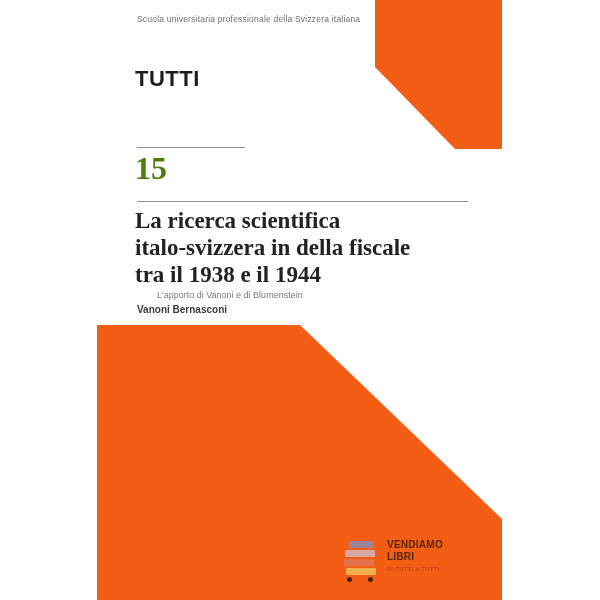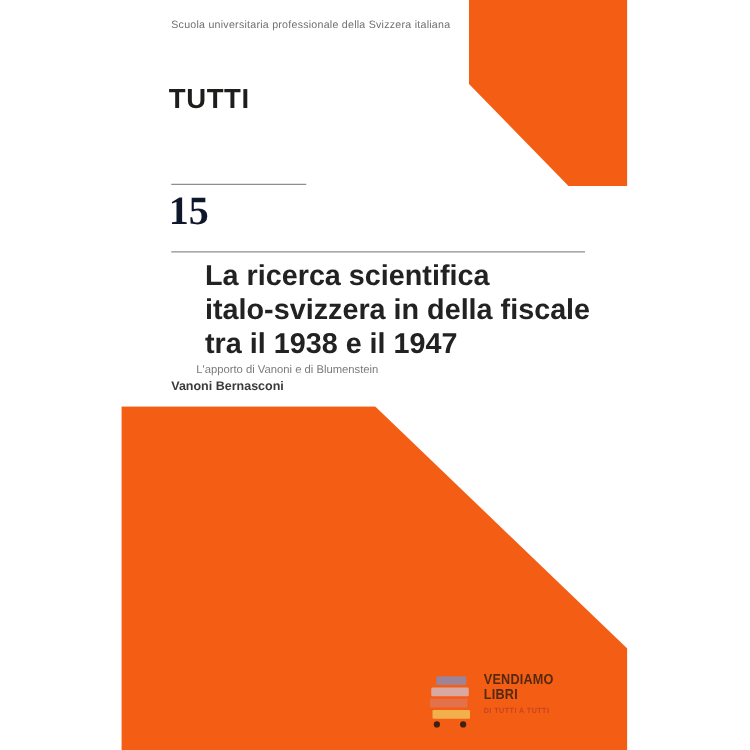--- a/index.html
+++ b/index.html
@@ -28,26 +28,26 @@
   .brand {
     position: absolute; left: 135px; top: 66px;
     font-size: 22px; font-weight: bold; color: #1D1D1B; letter-spacing: 0.5px;
   }
   .rule { position: absolute; height: 1px; background: #8F8F8F; }
   .rule-series { left: 137px; top: 147px; width: 108px; }
   .rule-title  { left: 137px; top: 201px; width: 331px; }
   .series-number {
     position: absolute; left: 135px; top: 150px;
     font-family: "Liberation Serif", serif;
-    font-size: 32px; font-weight: bold; color: #0f172a;
+    font-size: 32px; font-weight: bold; color: #4d7c0f;
   }
   .title {
     position: absolute; left: 135px; top: 207px; width: 350px;
-    font-family: Liberation Sans, sans-serif;
-    font-size: 23px; font-weight: bold; color: #222222; line-height: 27px; margin-left: 29px;
+    font-family: Liberation Serif, serif;
+    font-size: 23px; font-weight: bold; color: #222222; line-height: 27px;
   }
   .subtitle {
     position: absolute; left: 137px; top: 290px;
     font-size: 9px; color: #7A7A7A; padding-left: 20px;
   }
   .author {
     position: absolute; left: 137px; top: 304px;
     font-size: 10px; font-weight: bold; color: #3A3A3A;
   }
   
@@ -85,21 +85,21 @@
   <div class="institution">Scuola universitaria professionale della Svizzera italiana</div>
   <div class="brand">TUTTI</div>
 
   <div class="rule rule-series"></div>
   <div class="series-number">15</div>
 
   <div class="rule rule-title"></div>
   <div class="title">
     <div>La ricerca scientifica</div>
     <div>italo-svizzera in della fiscale</div>
-    <div>tra il 1938 e il 1947</div>
+    <div>tra il 1938 e il 1944</div>
   </div>
   <div class="subtitle">L'apporto di Vanoni e di Blumenstein</div>
   <div class="author">Vanoni Bernasconi</div>
 
   <div class="vl-badge">
     <div class="vl-cart">
       <div class="vl-bar vl-bar1"></div>
       <div class="vl-bar vl-bar2"></div>
       <div class="vl-bar vl-bar3"></div>
       <div class="vl-bar vl-bar4"></div>

